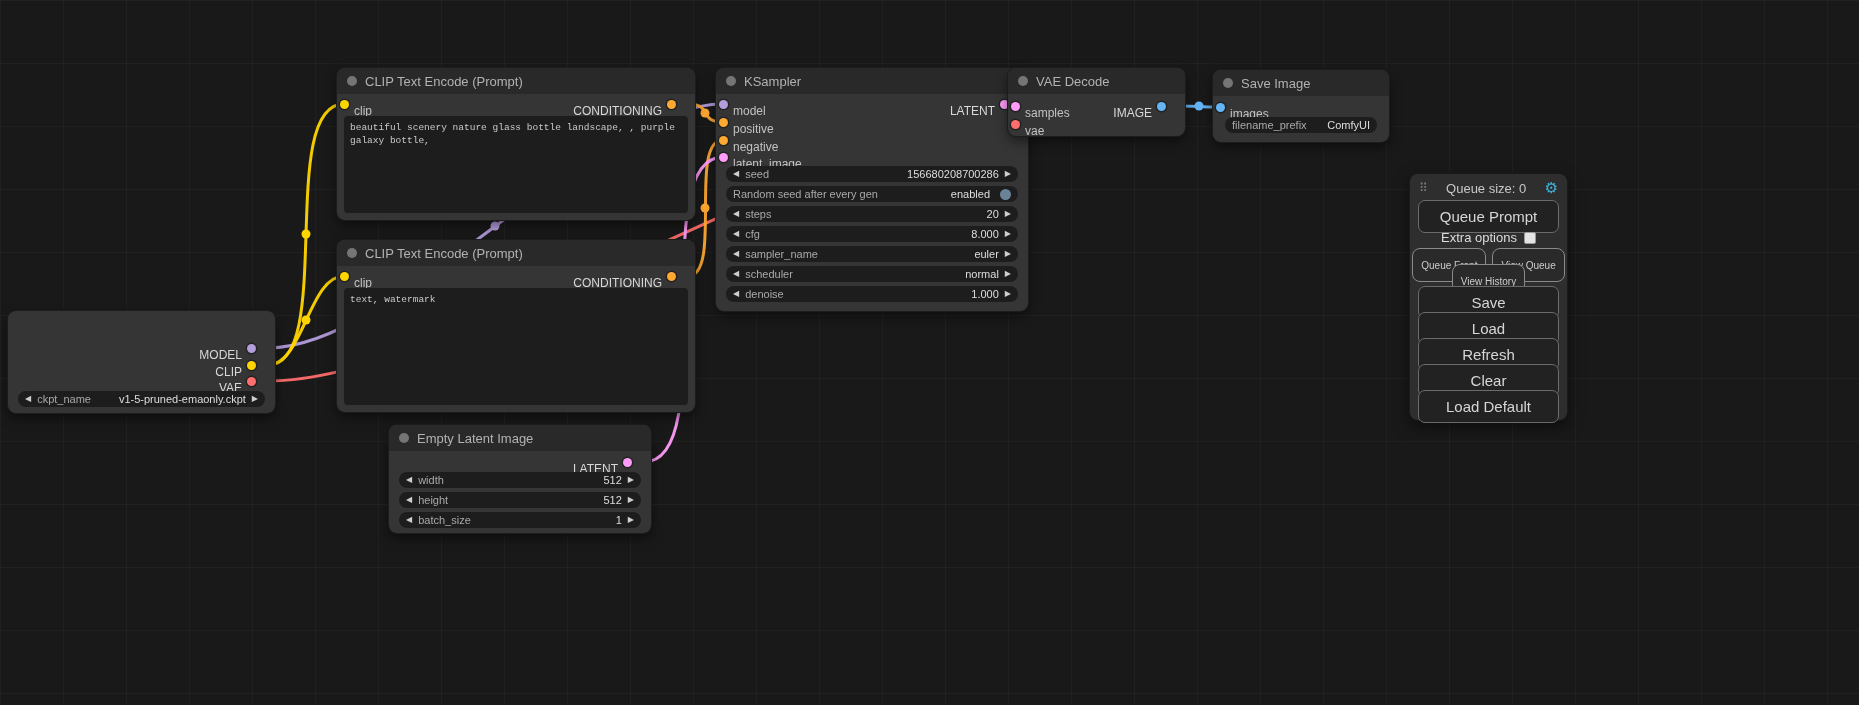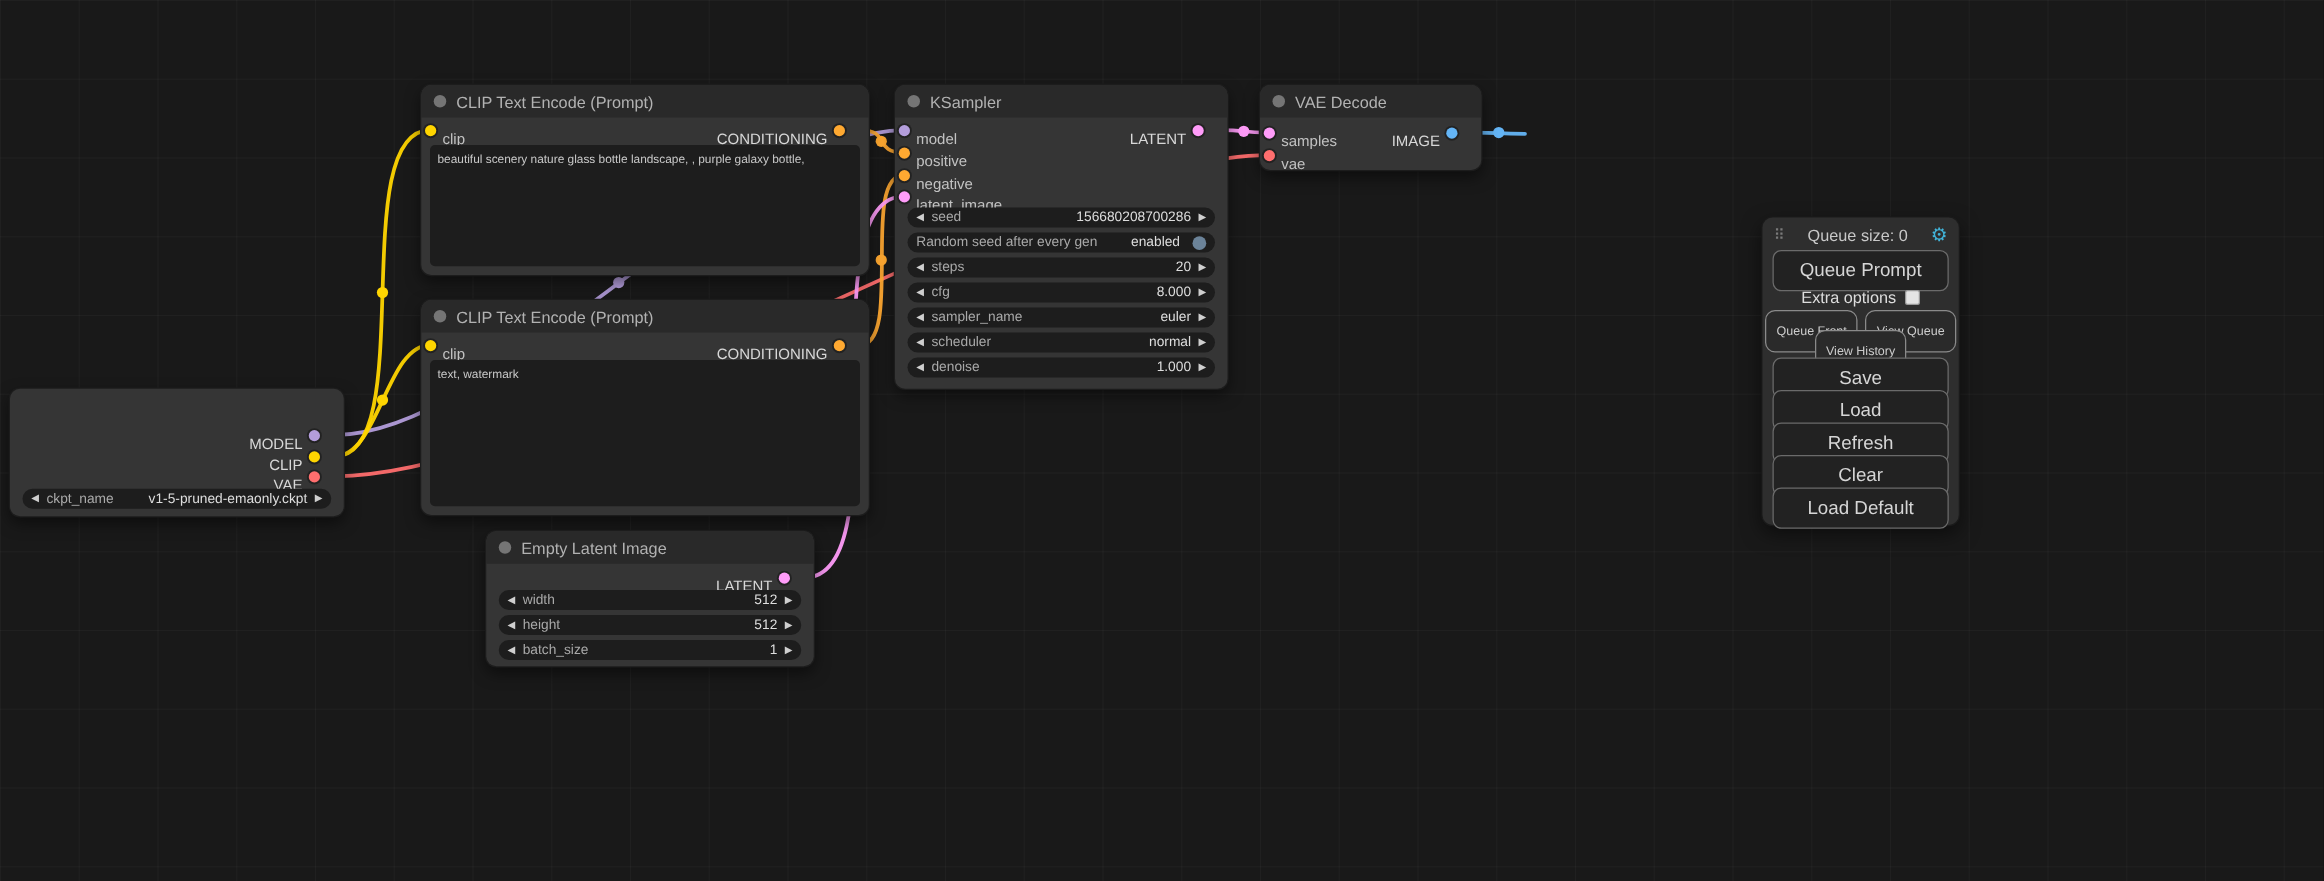--- a/index.html
+++ b/index.html
@@ -37,21 +37,21 @@
     position:absolute; height:16px; background:#1d1d1d; border-radius:8px;
     display:flex; align-items:center; padding:0 7px; gap:6px; font-size:11px; color:#a9a9a9;
   }
   .widget .arrow { color:#cfcfcf; font-size:8px; line-height:1; flex:0 0 auto; }
   .widget .wlabel { white-space:nowrap; }
   .widget .wvalue { margin-left:auto; color:#dedede; white-space:nowrap; }
   .toggle-dot { width:11px; height:11px; border-radius:50%; background:#6b8399; flex:0 0 auto; margin-left:4px; }
 
   .prompt-box {
     position:absolute; background:#1d1d1d; border-radius:4px; padding:5px 6px;
-    color:#c9c9c9; font-family:Liberation Sans, sans-serif; font-size:9.5px; line-height:1.4;
+    color:#c9c9c9; font-family:Liberation Mono, monospace; font-size:9.5px; line-height:1.4;
     white-space:pre-wrap; word-break:break-word; overflow:hidden;
   }
 
   .menu-panel {
     position:absolute; z-index:3; background:#2e2e2e; border-radius:8px;
     box-shadow:0 0 0 1px #1a1a1a, 0 6px 16px rgba(0,0,0,0.55);
   }
   .menu-header { position:absolute; top:6px; left:9px; right:9px; height:16px; display:flex; align-items:center; justify-content:space-between; }
   .drag-handle { color:#7a7a7a; font-size:12px; cursor:grab; }
   .queue-size { color:#c8c8c8; font-size:13px; }
@@ -171,21 +171,21 @@
       <span class="arrow">▶</span>
     </div>
     <div class="widget" style="left:10px;right:10px;top:87px">
       <span class="arrow">◀</span>
       <span class="wlabel">batch_size</span>
       <span class="wvalue">1</span>
       <span class="arrow">▶</span>
     </div>
   </div>
 
-  <div class="node" style="left:716px;top:68px;width:266px;height:243px">
+  <div class="node" style="left:716px;top:68px;width:312px;height:243px">
     <div class="node-title">
       <span class="title-dot"></span>
       <span class="title-text">KSampler</span>
     </div>
     <div class="slot in" style="top:29px">
       <span class="slot-dot" style="background: rgb(179, 157, 219);"></span>
       <span class="slot-label">model</span>
     </div>
     <div class="slot in" style="top:47px">
       <span class="slot-dot" style="background: rgb(255, 169, 49);"></span>
@@ -258,20 +258,34 @@
     <div class="slot in" style="top:49px">
       <span class="slot-dot" style="background: rgb(255, 110, 110);"></span>
       <span class="slot-label">vae</span>
     </div>
     <div class="slot out" style="top:31px">
       <span class="slot-label">IMAGE</span>
       <span class="slot-dot" style="background: rgb(100, 181, 246);"></span>
     </div>
   </div>
 
+  <div class="node" style="left:1213px;top:70px;width:176px;height:72px">
+    <div class="node-title">
+      <span class="title-dot"></span>
+      <span class="title-text">Save Image</span>
+    </div>
+    <div class="slot in" style="top:30px">
+      <span class="slot-dot" style="background: rgb(100, 181, 246);"></span>
+      <span class="slot-label">images</span>
+    </div>
+    <div class="widget" style="left:12px;right:12px;top:47px">
+      <span class="wlabel">filename_prefix</span>
+      <span class="wvalue">ComfyUI</span>
+    </div>
+  </div>
 
   <div class="menu-panel" style="left:1410px;top:174px;width:157px;height:246px">
     <div class="menu-header">
       <span class="drag-handle">⠿</span>
       <span class="queue-size">Queue size: 0</span>
       <span class="gear">⚙</span>
     </div>
     <button class="menu-btn big" style="top:26px">Queue Prompt</button>
     <div class="extra-row" style="top:56px">
       <span>Extra options</span>

